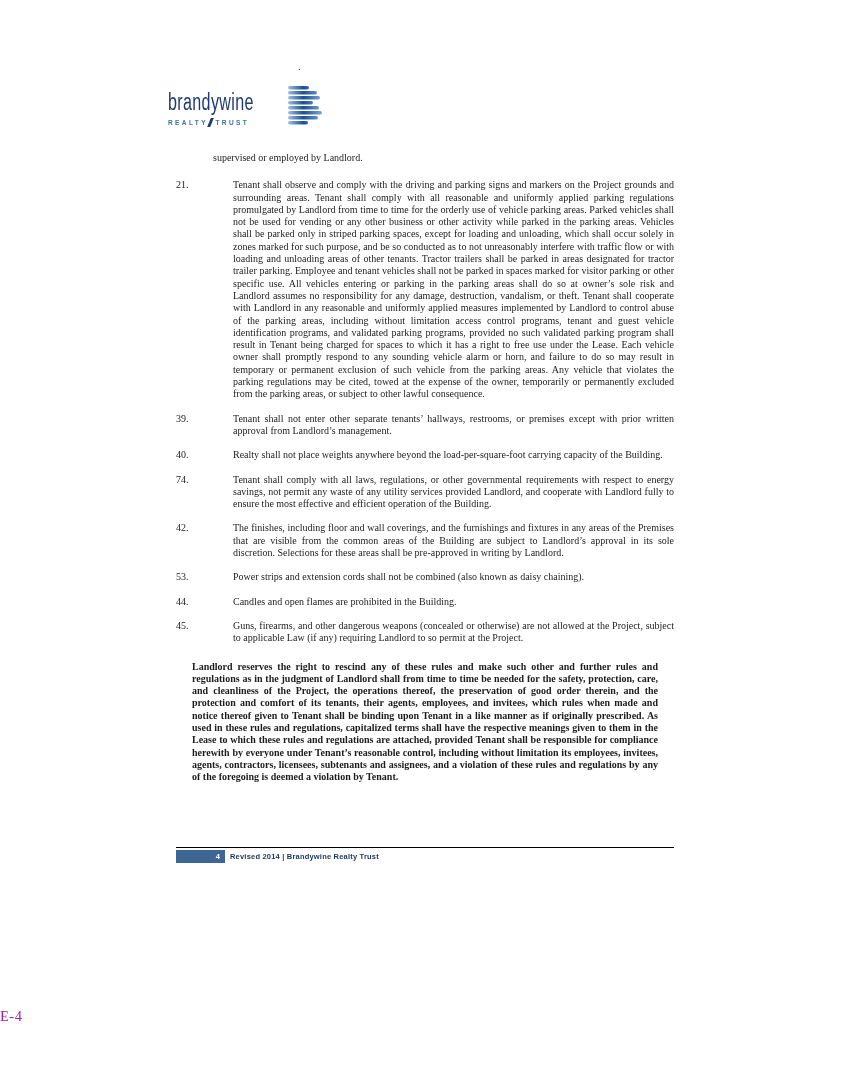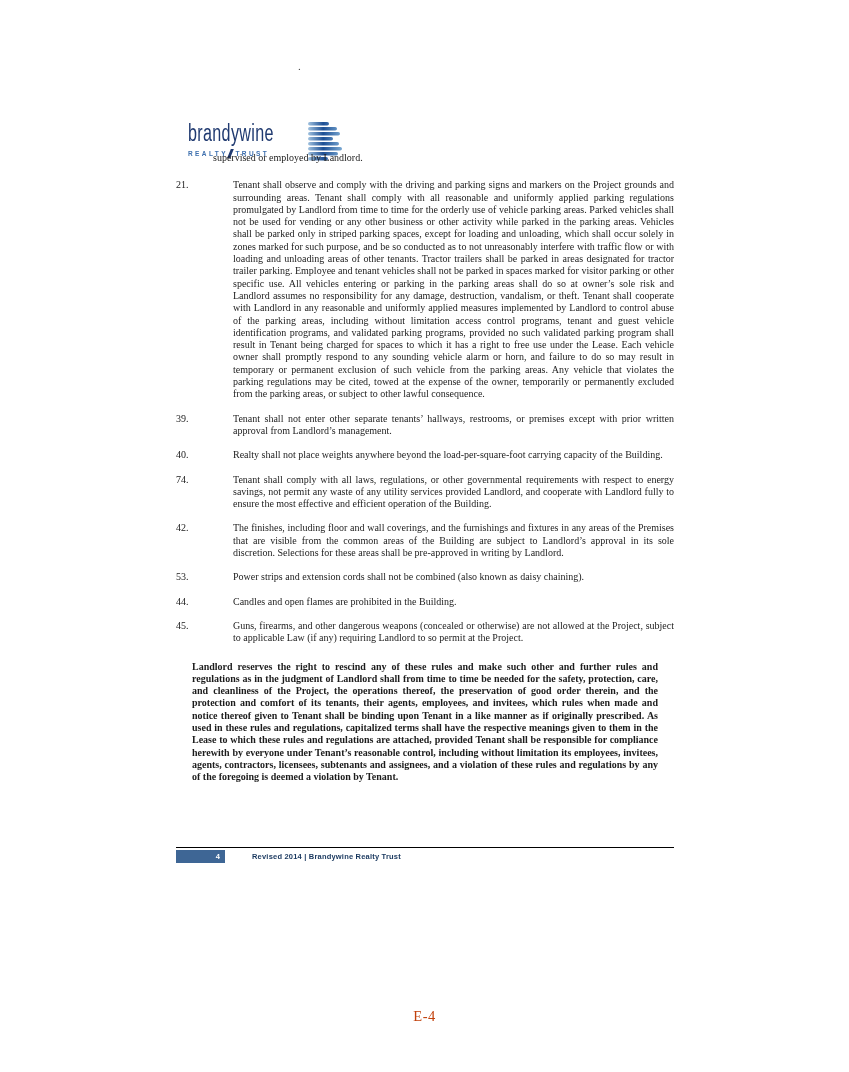--- a/index.html
+++ b/index.html
@@ -10,21 +10,21 @@
     font-family:"Liberation Serif", serif;
     color:#1c1c1c;
     overflow:hidden;
   }
   .page { position:absolute; inset:0; }
 
   
   .stray-dot { position:absolute; left:298px; top:60px; font-size:11px; color:#444; }
 
   
-  .logo { position:absolute; left:188px; top:86px; display:flex; align-items:flex-start;margin-top:36px; }
+  .logo { position:absolute; left:168px; top:86px; display:flex; align-items:flex-end; }
   .logo-text-block { display:flex; flex-direction:column; }
   .logo-name {
     font-family:"Liberation Sans", sans-serif;
     font-size:23px; line-height:1; color:var(--logo-navy, #203a70);
     transform:scaleX(0.70); transform-origin:left top;
     letter-spacing:0.5px;
   }
   .logo-tagline {
     font-family:"Liberation Sans", sans-serif;
     font-size:6.5px; font-weight:bold; letter-spacing:2.4px;
@@ -59,27 +59,27 @@
     color:#ffffff;
     font-family:"Liberation Sans", sans-serif;
     font-size:7.5px; font-weight:bold;
     text-align:right; line-height:13px;
     padding-right:5px; box-sizing:border-box;
   }
   .footer-text {
     font-family:"Liberation Sans", sans-serif;
     font-size:7.5px; font-weight:bold;
     color:var(--footer-navy, #17365d);
-    margin-left:27px; letter-spacing:0.2px;
+    margin-left:5px; letter-spacing:0.2px;
   }
 
   
   .page-number {
     position:absolute; left:0; top:1008px; width:100%;
-    text-align:center; font-size:14.5px; color:#c2410c;
+    text-align:left; font-size:14.5px; color:#a21caf;
     letter-spacing:0.5px;
   }
 </style>
 </head>
 <body>
 
 <div class="page">
 
   <span class="stray-dot">.</span>
 

